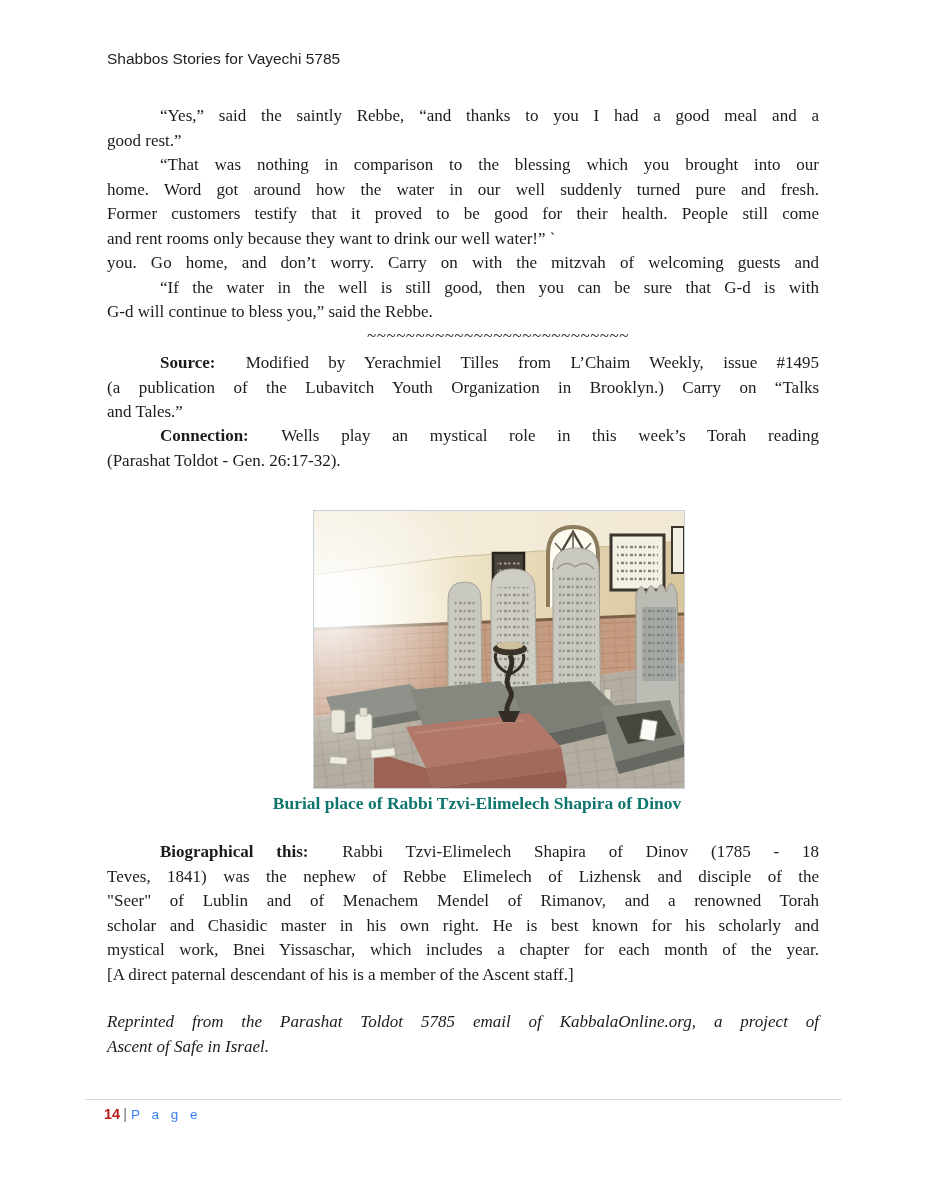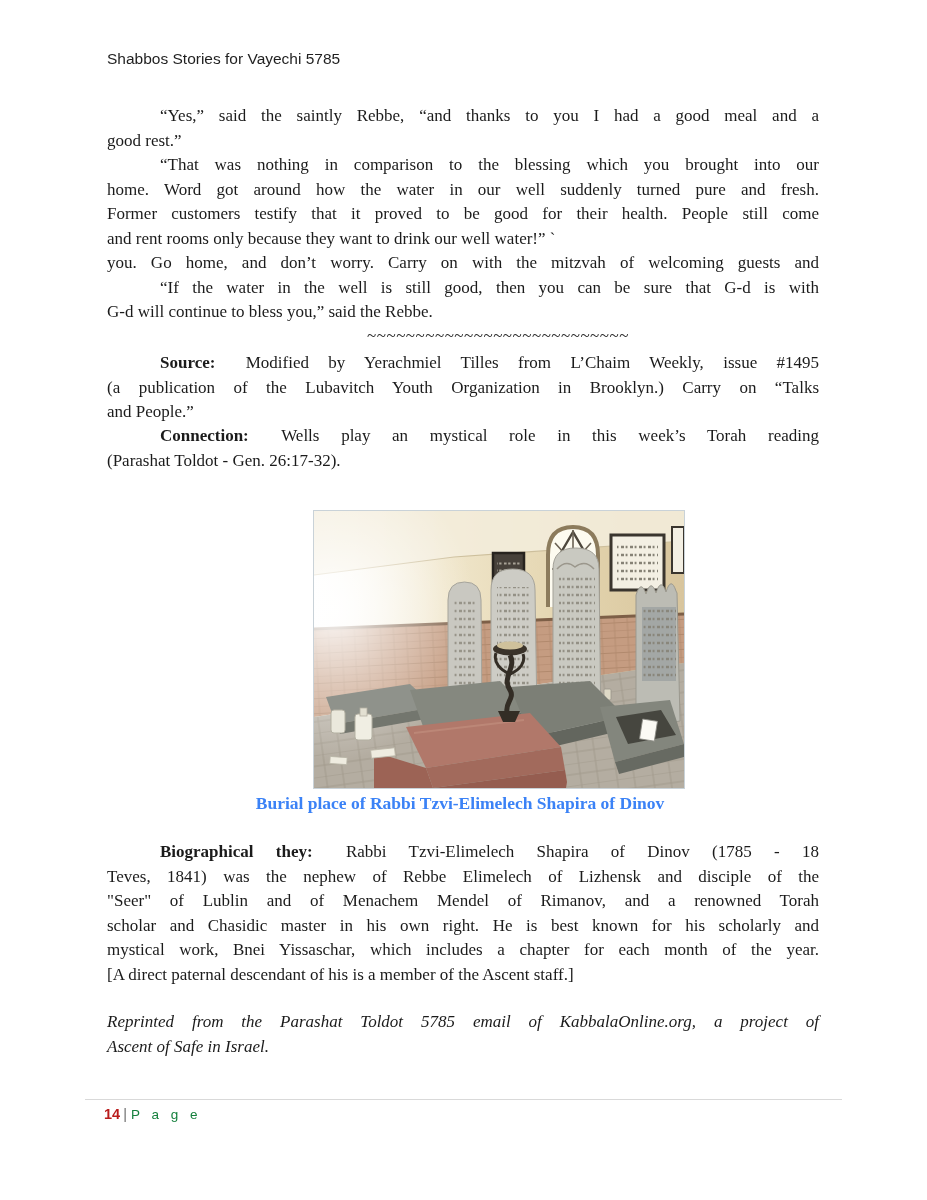--- a/index.html
+++ b/index.html
@@ -22,34 +22,34 @@
   .sep{
     position:absolute;left:107px;top:324px;width:712px;padding-left:70px;box-sizing:border-box;
     text-align:center;font-size:17px;line-height:24.5px;letter-spacing:0.5px;color:#2a2a2a;
   }
   .figure{
     position:absolute;left:313px;top:510px;width:370px;height:277px;
     border:1px solid #c9d2d8;box-sizing:content-box;background:#f5f2e8;
   }
   .figure svg{display:block;filter:blur(0.35px);}
   .caption{
-    position:absolute;left:104px;top:791px;width:712px;text-align:center;
-    font-weight:bold;font-size:17.5px;line-height:24px;color:#3b82f6;
+    position:absolute;left:121px;top:791px;width:712px;text-align:center;
+    font-weight:bold;font-size:17.5px;line-height:24px;color:#0f766e;
   }
   .italic .ln{font-style:italic;}
   .footer-rule{
     position:absolute;left:85px;top:1099px;width:757px;height:1px;background:#d9d9d9;
   }
   .footer{
     position:absolute;left:104px;top:1106px;width:712px;
     font-family:"Liberation Sans", sans-serif;font-size:14.5px;color:#8f8f8f;
   }
   .footer .num{font-weight:bold;color:#b91c1c;}
   .footer .pipe{color:#6f6f6f;margin:0 4px 0 3px;}
-  .footer .pword{letter-spacing:4px;color:#15803d;font-size:13.5px;}
+  .footer .pword{letter-spacing:4px;color:#3b82f6;font-size:13.5px;}
 </style>
 </head>
 <body>
 
 <div class="page">
 
   <div class="hdr">Shabbos Stories for Vayechi 5785</div>
 
   <div class="para" style="top:104px">
     <div class="ln indent">“Yes,” said the saintly Rebbe, “and thanks to you I had a good meal and a</div>
@@ -67,21 +67,21 @@
     <div class="ln">you. Go home, and don’t worry. Carry on with the mitzvah of welcoming guests and</div>
     <div class="ln indent">“If the water in the well is still good, then you can be sure that G-d is with</div>
     <div class="ln last">G-d will continue to bless you,” said the Rebbe.</div>
   </div>
 
   <div class="sep">~~~~~~~~~~~~~~~~~~~~~~~~~~~</div>
 
   <div class="para" style="top:351px">
     <div class="ln indent"><span class="bold-label">Source:</span> <span>Modified by Yerachmiel Tilles from L’Chaim Weekly, issue #1495</span></div>
     <div class="ln">(a publication of the Lubavitch Youth Organization in Brooklyn.) Carry on “Talks</div>
-    <div class="ln last">and People.”</div>
+    <div class="ln last">and Tales.”</div>
   </div>
 
   <div class="para" style="top:424px">
     <div class="ln indent"><span class="bold-label">Connection:</span> <span>Wells play an mystical role in this week’s Torah reading</span></div>
     <div class="ln last">(Parashat Toldot - Gen. 26:17-32).</div>
   </div>
 
   <div class="figure">
     <svg width="370" height="277" viewBox="0 0 370 277" xmlns="http://www.w3.org/2000/svg">
       <defs>
@@ -205,21 +205,21 @@
         <path d="M196,144 C203,157 187,166 196,179 C201,187 191,192 193,201" stroke="#332d25" stroke-width="5" fill="none"></path>
         <path d="M196,163 C186,159 179,151 182,142 M196,163 C206,159 212,151 209,143" stroke="#332d25" stroke-width="3" fill="none"></path>
         <path d="M184,200 L206,200 L201,211 L189,211 Z" fill="#332d25"></path>
       </g>
     </svg>
   </div>
 
   <div class="caption">Burial place of Rabbi Tzvi-Elimelech Shapira of Dinov</div>
 
   <div class="para" style="top:840px">
-    <div class="ln indent"><span class="bold-label">Biographical they:</span> <span>Rabbi Tzvi-Elimelech Shapira of Dinov (1785 - 18</span></div>
+    <div class="ln indent"><span class="bold-label">Biographical this:</span> <span>Rabbi Tzvi-Elimelech Shapira of Dinov (1785 - 18</span></div>
     <div class="ln">Teves, 1841) was the nephew of Rebbe Elimelech of Lizhensk and disciple of the</div>
     <div class="ln">"Seer" of Lublin and of Menachem Mendel of Rimanov, and a renowned Torah</div>
     <div class="ln">scholar and Chasidic master in his own right. He is best known for his scholarly and</div>
     <div class="ln">mystical work, Bnei Yissaschar, which includes a chapter for each month of the year.</div>
     <div class="ln last">[A direct paternal descendant of his is a member of the Ascent staff.]</div>
   </div>
 
   <div class="para italic" style="top:1010px">
     <div class="ln">Reprinted from the Parashat Toldot 5785 email of KabbalaOnline.org, a project of</div>
     <div class="ln last">Ascent of Safe in Israel.</div>

